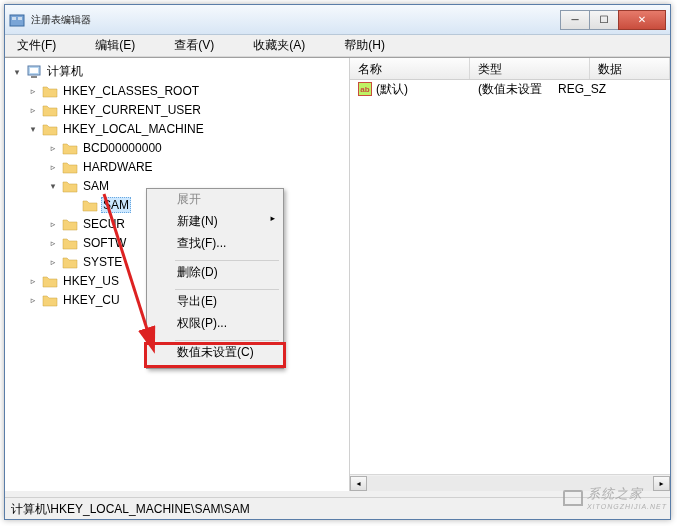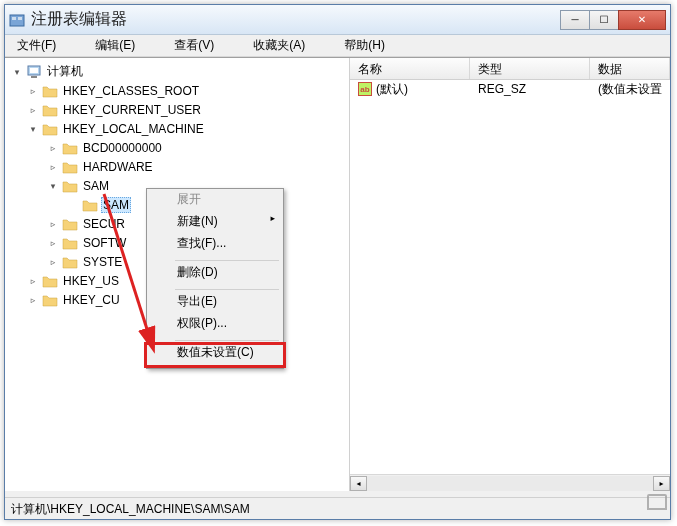--- a/index.html
+++ b/index.html
@@ -2,21 +2,21 @@
 <html><head>
   <meta charset="utf-8">
   <style>
     * { margin: 0; padding: 0; box-sizing: border-box; font-family: "Microsoft YaHei", "Segoe UI", Tahoma, sans-serif; }
     body { width: 677px; height: 526px; background: #fff; overflow: hidden; position: relative; }
     
     .window { width: 667px; height: 516px; margin: 4px; border: 1px solid #5a7da8; background: #f0f0f0; box-shadow: 0 0 6px rgba(0,0,0,0.3); display: flex; flex-direction: column; }
     
     .titlebar { height: 30px; background: linear-gradient(to bottom, #f5f9fd, #d8e6f5); display: flex; align-items: center; padding: 0 4px; border-bottom: 1px solid #b8c8d8; }
     .titlebar .app-icon { width: 16px; height: 16px; margin-right: 6px; }
-    .titlebar .title { font-size: 16px; color: #222; flex: 1; }
+    .titlebar .title { font-size: 10px; color: #222; flex: 1; }
     .titlebar .win-btns { display: flex; gap: 0; }
     .titlebar .win-btn { width: 30px; height: 20px; border: 1px solid #8a9aad; background: linear-gradient(#f5f5f5,#e0e0e0); display:flex; align-items:center; justify-content:center; font-size: 10px; }
     .titlebar .win-btn.close { background: linear-gradient(#e67a6a,#c94d3d); color:#fff; width:48px; border-color:#9a3a2d;}
     .titlebar .win-btn.min, .titlebar .win-btn.max { margin-right:-1px; }
     
     .menubar { height: 22px; background: #f0f0f0; display:flex; align-items:center; padding: 0 4px; font-size:12px; border-bottom:1px solid #d8d8d8;gap:23px; }
     .menubar .mitem { padding: 2px 8px; cursor: default; }
     
     .content { flex:1; display:flex; border-top:1px solid #a0a0a0; background:#fff; }
     .tree-pane { width: 345px; border-right: 1px solid #d0d0d0; overflow:auto; font-size:12px; padding: 4px 2px; position:relative; }
@@ -195,22 +195,22 @@
         <div class="col name">名称</div>
         <div class="col type">类型</div>
         <div class="col data">数据</div>
       </div>
       <div class="list-body">
         <div class="list-row">
           <div class="cell name">
             <span class="value-icon">ab</span>
             <span>(默认)</span>
           </div>
+          <div class="cell data">(数值未设置</div>
           <div class="cell type">REG_SZ</div>
-          <div class="cell data">(数值未设置</div>
         </div>
       </div>
       <div class="hscroll">
         <div class="arrow">◂</div>
         <div class="track"></div>
         <div class="arrow">▸</div>
       </div>
     </div>
   </div>
 
@@ -253,13 +253,17 @@
   <defs>
     <marker id="ah" markerWidth="10" markerHeight="10" refX="7" refY="3" orient="auto">
       <path d="M0,0 L0,6 L9,3 Z" fill="#d22"></path>
     </marker>
   </defs>
   <line x1="6" y1="6" x2="55" y2="160" stroke="#d22" stroke-width="3" marker-end="url(#ah)"></line>
 </svg>
 
 <div class="watermark">
   <div class="wm-icon"></div>
+  <div>
+    <div>系统之家</div>
+    <div style="font-size:7px">XITONGZHIJIA.NET</div>
+  </div>
 </div>
 
 </body></html>

